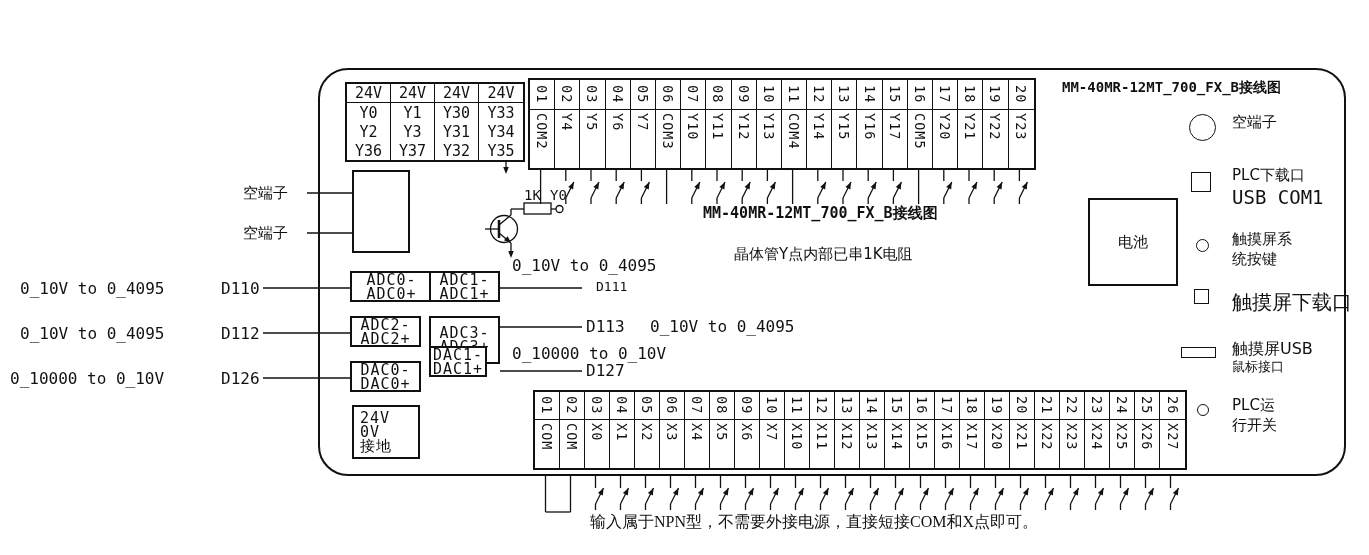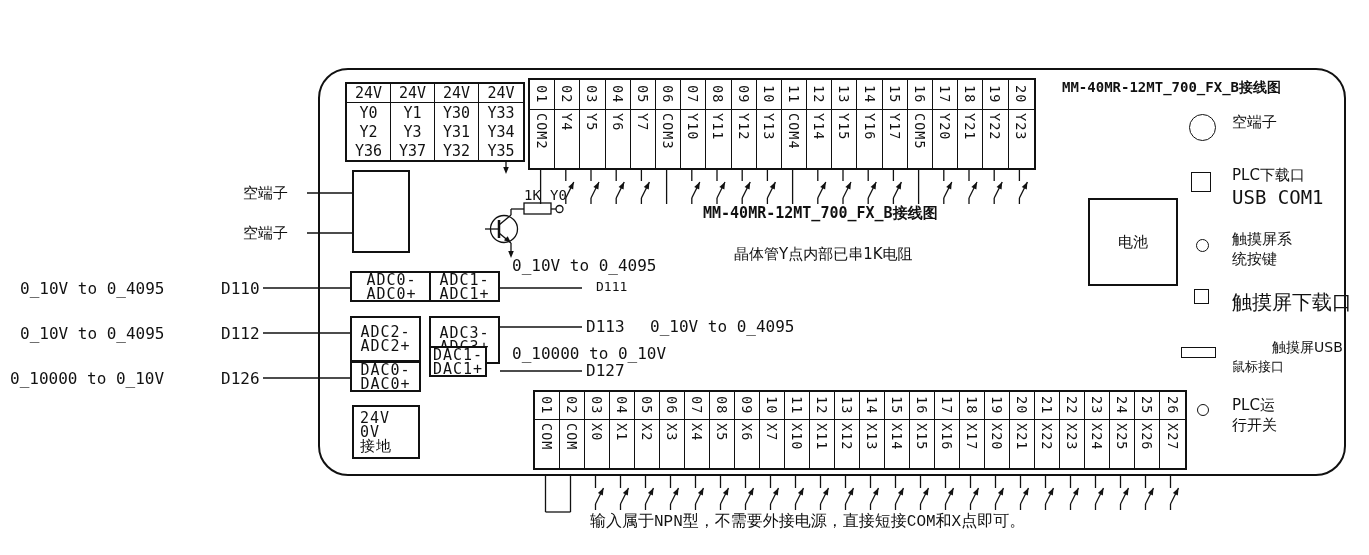--- a/index.html
+++ b/index.html
@@ -2,21 +2,21 @@
 <html><head>
 <meta charset="utf-8">
 <style>
   *{box-sizing:border-box;margin:0;padding:0}
   html,body{background:#fff}
   .canvas{position:relative;width:1369px;height:555px;background:#fff;color:#111;
           font-family:"DejaVu Sans Mono",monospace;overflow:hidden}
   .t{position:absolute;white-space:pre;line-height:1.25}
   .mono{font-family:"DejaVu Sans Mono",monospace}
   .cjk{font-family:"DejaVu Sans","Liberation Sans",sans-serif}
-  .serif{font-family:Liberation Mono, monospace}
+  .serif{font-family:Liberation Serif, serif}
   .plc-body{position:absolute;left:318px;top:68px;width:1028px;height:408px;
             border:2px solid #111;border-radius:30px;background:transparent}
   
   .yv-table{position:absolute;left:345px;top:82px;display:inline-flex;border:2px solid #111;background:#fff}
   .yv-col{width:44px;display:flex;flex-direction:column;border-right:1.5px solid #111}
   .yv-col:last-child{border-right:none}
   .yv-head{height:19px;border-bottom:1.5px solid #111;display:flex;align-items:center;justify-content:center;font-size:15px}
   .yv-lbl{height:19px;display:flex;align-items:center;justify-content:center;font-size:15px}
   
   .strip{position:absolute;display:inline-flex;border:2px solid #111;background:#fff}
@@ -467,21 +467,21 @@
   </div>
   <div class="box" style="left:429px;top:271px;width:71px;height:31px">
     <span class="bl">ADC1-</span>
     <span class="bl">ADC1+</span>
   </div>
   <div class="t mono" style="left:596px;top:279px;font-size:13px">D111</div>
   <div class="t mono" style="left:512px;top:256px;font-size:16px">0_10V to 0_4095</div>
 
   <div class="t mono" style="left:20px;top:324px;font-size:16px">0_10V to 0_4095</div>
   <div class="t mono" style="left:221px;top:324px;font-size:16px">D112</div>
-  <div class="box" style="left:350px;top:316px;width:71px;height:46px">
+  <div class="box" style="left:350px;top:316px;width:71px;height:31px">
     <span class="bl">ADC2-</span>
     <span class="bl">ADC2+</span>
   </div>
   <div class="box" style="left:429px;top:316px;width:71px;height:48px">
     <span class="bl">ADC3-</span>
     <span class="bl">ADC3+</span>
   </div>
   <div class="t mono" style="left:586px;top:317px;font-size:16px">D113</div>
   <div class="t mono" style="left:650px;top:317px;font-size:16px">0_10V to 0_4095</div>
 
@@ -516,21 +516,21 @@
   <div class="t mono" style="left:1232px;top:186px;font-size:19px">USB COM1</div>
 
   <div class="rp-circle" style="left:1196px;top:239px;width:13px;height:13px"></div>
   <div class="t cjk" style="left:1232px;top:230px;font-size:15px">触摸屏系</div>
   <div class="t cjk" style="left:1232px;top:250px;font-size:15px">统按键</div>
 
   <div class="rp-square" style="left:1194px;top:289px;width:15px;height:15px"></div>
   <div class="t cjk" style="left:1232px;top:290px;font-size:20px">触摸屏下载口</div>
 
   <div class="rp-square" style="left:1181px;top:347px;width:35px;height:11px"></div>
-  <div class="t cjk" style="left:1272px;top:339px;font-size:14px">触摸屏USB</div>
+  <div class="t cjk" style="left:1232px;top:339px;font-size:16px">触摸屏USB</div>
   <div class="t cjk" style="left:1232px;top:359px;font-size:13px">鼠标接口</div>
 
   <div class="rp-circle" style="left:1197px;top:404px;width:12px;height:12px"></div>
   <div class="t cjk" style="left:1232px;top:396px;font-size:15px">PLC运</div>
   <div class="t cjk" style="left:1232px;top:416px;font-size:15px">行开关</div>
 
   <svg id="wires" width="1369" height="555" viewBox="0 0 1369 555">
       <line x1="307" y1="193" x2="352" y2="193" stroke="#111111" stroke-width="1.3"></line>
       <line x1="307" y1="233" x2="352" y2="233" stroke="#111111" stroke-width="1.3"></line>
       <line x1="263" y1="288" x2="350" y2="288" stroke="#111111" stroke-width="1.3"></line>

